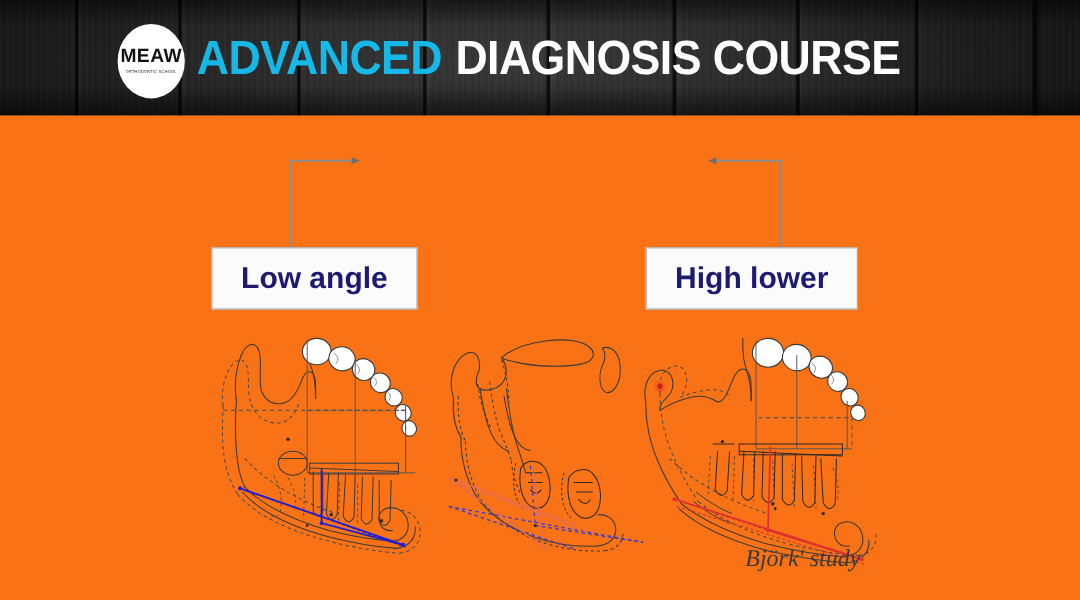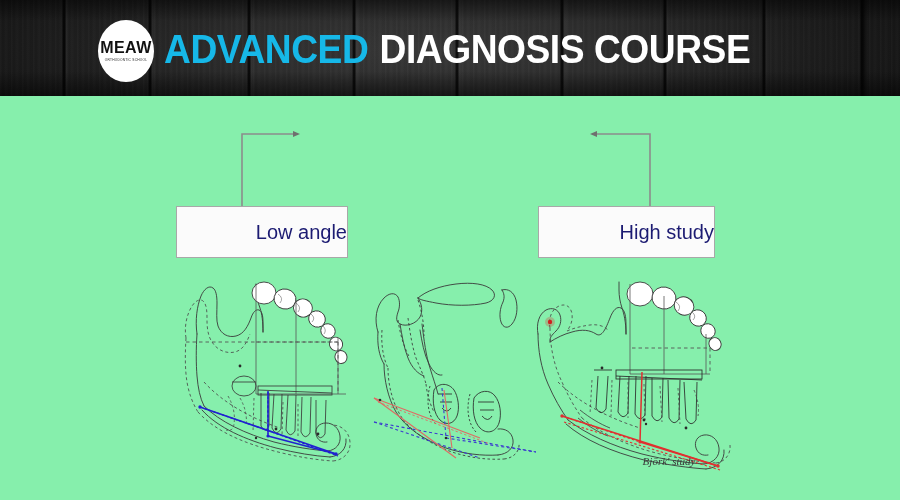--- a/index.html
+++ b/index.html
@@ -1,21 +1,21 @@
 <!DOCTYPE html>
 <html><head>
 <meta charset="utf-8">
 <style>
   html,body{margin:0;padding:0;}
   body{
     width:900px;height:500px;overflow:hidden;
     background:#f4f4f4;
     font-family:"Liberation Sans", sans-serif;
   }
-  #stage{position:relative;width:900px;height:500px;background:#86efac;}
+  #stage{position:relative;width:900px;height:500px;background:#f97316;}
 
   
   #banner{
     position:absolute;left:0;top:0;width:900px;height:96px;
     background:
       
       linear-gradient(90deg,
         rgba(0,0,0,0) 0px, rgba(0,0,0,0) 62px, rgba(0,0,0,.75) 63px, rgba(0,0,0,.75) 65px, rgba(255,255,255,.035) 66px, rgba(0,0,0,0) 70px,
         rgba(0,0,0,0) 148px, rgba(0,0,0,.75) 149px, rgba(0,0,0,.75) 151px, rgba(255,255,255,.035) 152px, rgba(0,0,0,0) 156px,
         rgba(0,0,0,0) 247px, rgba(0,0,0,.75) 248px, rgba(0,0,0,.75) 250px, rgba(255,255,255,.035) 251px, rgba(0,0,0,0) 255px,
@@ -74,38 +74,38 @@
     font-family:"Liberation Sans", sans-serif;
     font-weight:bold;font-size:23px;line-height:26px;
     color:#1c1b72;
     white-space:pre-line;
   }
 
   .angle-box{
     position:absolute;
     border:1px solid #a8a8a8;
     background:#fbfbfb;
-    display:flex;align-items:center;justify-content:flex-end;
-    font-family:"Liberation Sans", sans-serif;
-    font-weight:normal;font-size:20px;color:#1c1b72;
+    display:flex;align-items:center;justify-content:center;
+    font-family:"Liberation Sans", sans-serif;
+    font-weight:bold;font-size:25px;color:#1c1b72;
   }
   #boxLow{left:176px;top:206px;width:170px;height:50px;}
   #boxHigh{left:538px;top:206px;width:175px;height:50px;}
 
   #connectors{position:absolute;left:0;top:0;width:900px;height:500px;pointer-events:none;}
 
   .fig{position:absolute;}
   #figLow{left:168px;top:276px;width:195px;height:200px;}
   #figMid{left:360px;top:262px;width:185px;height:205px;}
   #figHigh{left:528px;top:276px;width:205px;height:200px;}
 
   #caption{
     position:absolute;left:604px;top:455px;width:130px;
     font-family:"Liberation Serif", serif;
-    font-style:italic;font-size:11px;color:#3a3a3a;
+    font-style:italic;font-size:20px;color:#3a3a3a;
     text-align:center;
   }
 </style>
 </head>
 <body>
 
 <div id="stage">
 
   <div id="banner">
     <div id="bannerShade"></div>
@@ -131,21 +131,21 @@
     </g>
 
     <polygon points="300,134 293,131 293,137" fill="#6f6f6f"></polygon>
     <polygon points="590,134 597,131 597,137" fill="#6f6f6f"></polygon>
   </svg>
 
   <div class="angle-box" id="boxLow">
     <span>Low angle</span>
   </div>
   <div class="angle-box" id="boxHigh">
-    <span>High study</span>
+    <span>High lower</span>
   </div>
 
   <svg class="fig" id="figLow" viewBox="0 0 195 200">
     <g fill="none" stroke="#3a3a3a" stroke-width="0.9" stroke-linejoin="round" stroke-linecap="round">
 
       <path d="M29,58 C27,44 29,30 33,20 C36,13 41,9 45,12 C48,14 49,20 49,27
                C49,36 48,44 50,50 C53,58 60,62 68,60 C76,58 80,50 83,42
                C85,36 88,33 91,34 C94,35 95,40 95,46 L95,56"></path>
 
       <path d="M95,56 C95,46 94,38 92,32 C90,26 88,22 88,16 L88,8"></path>

